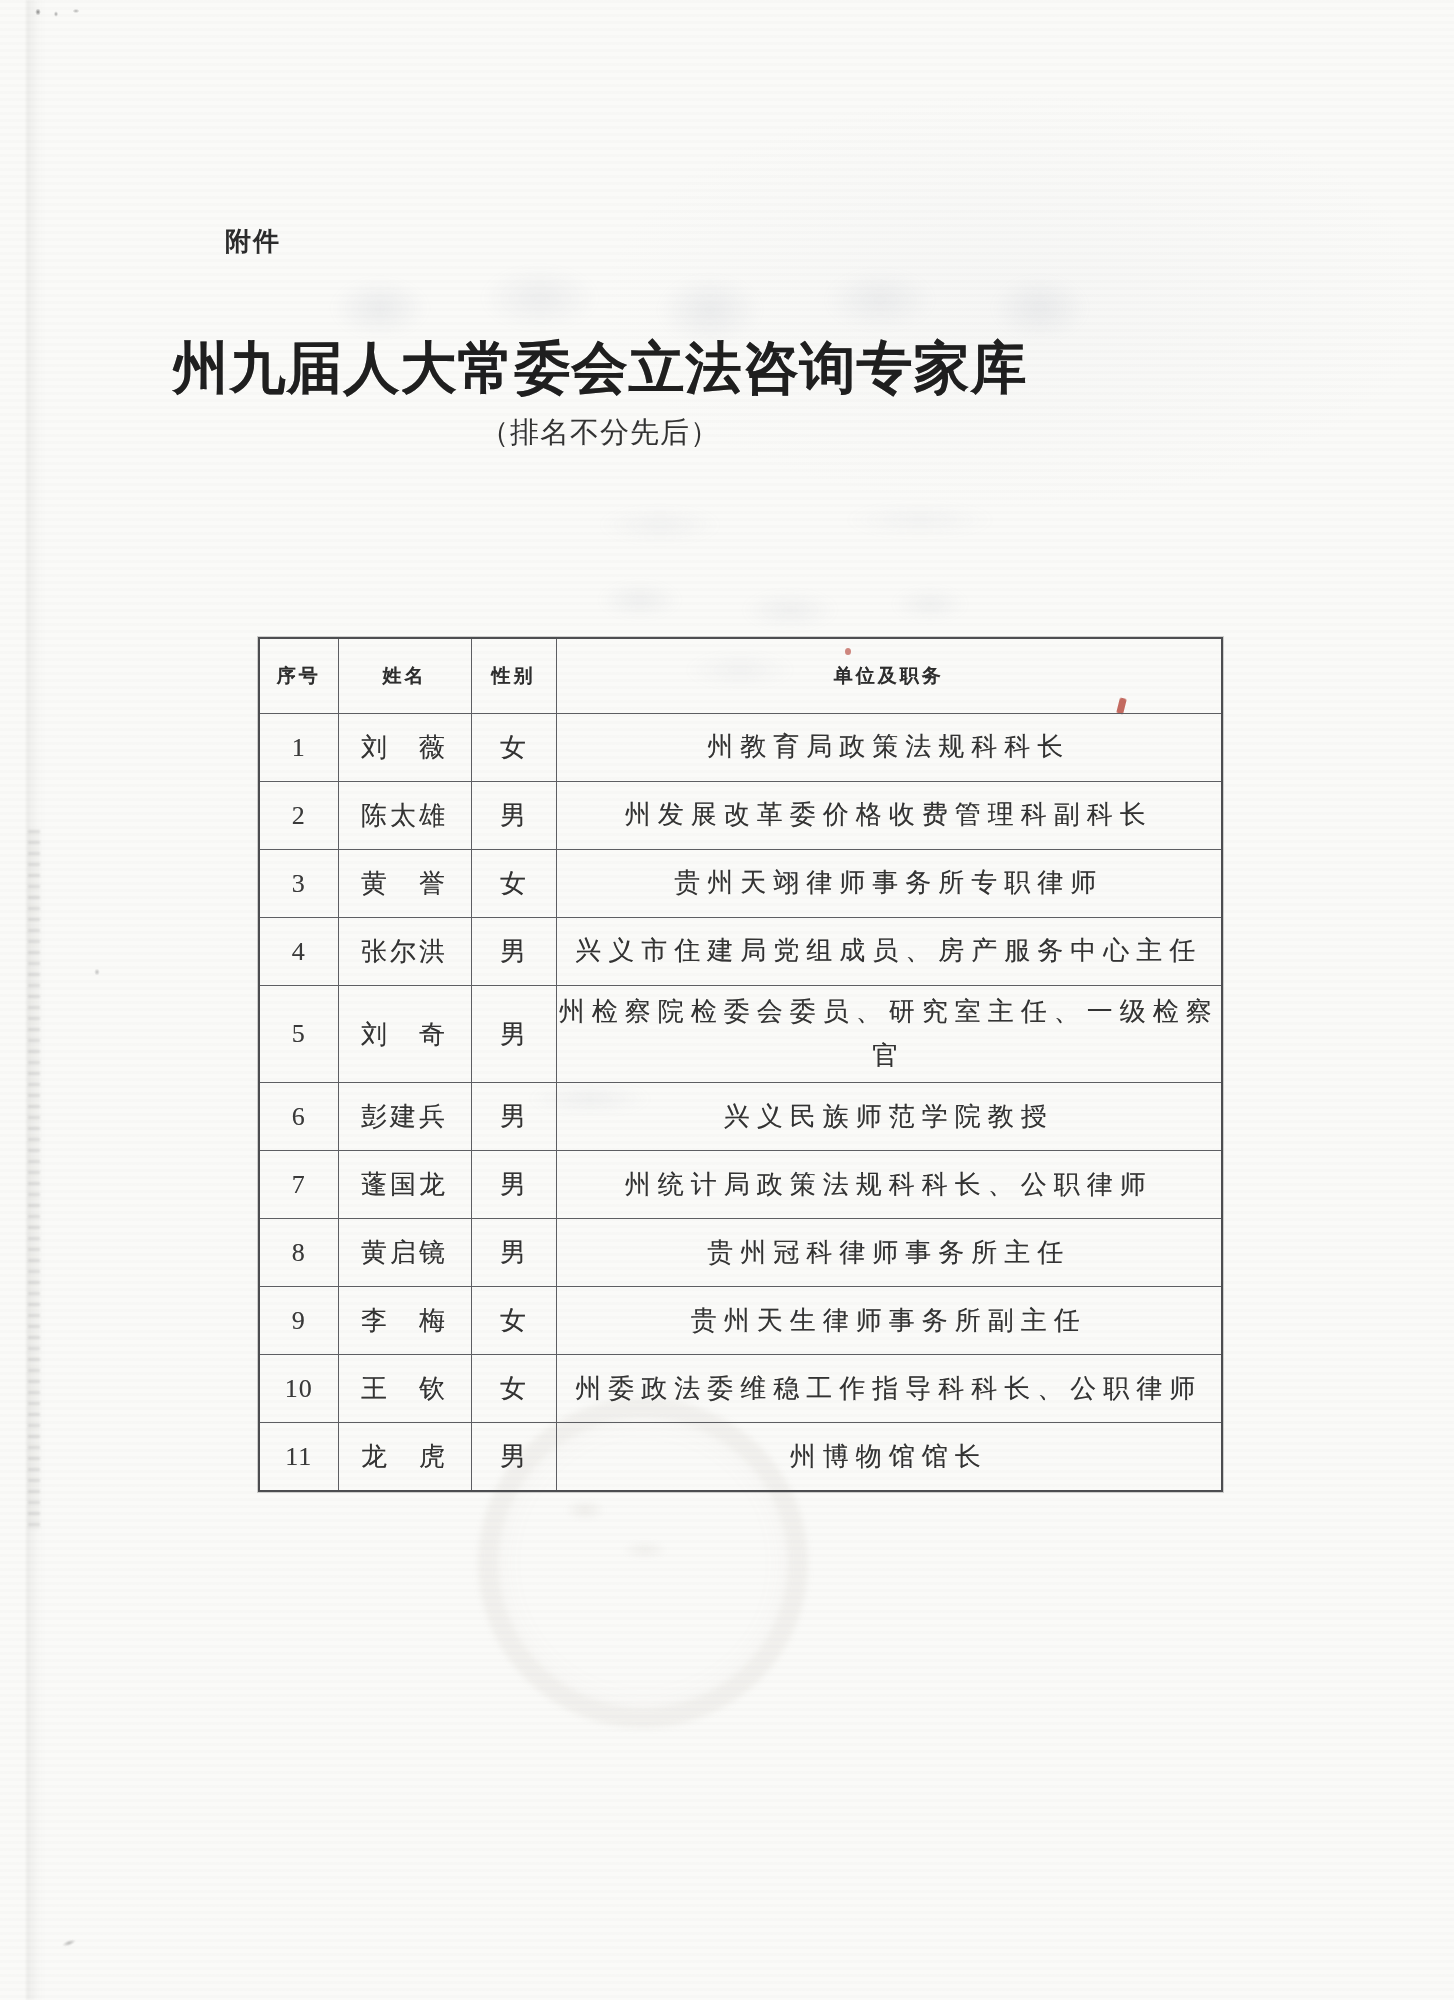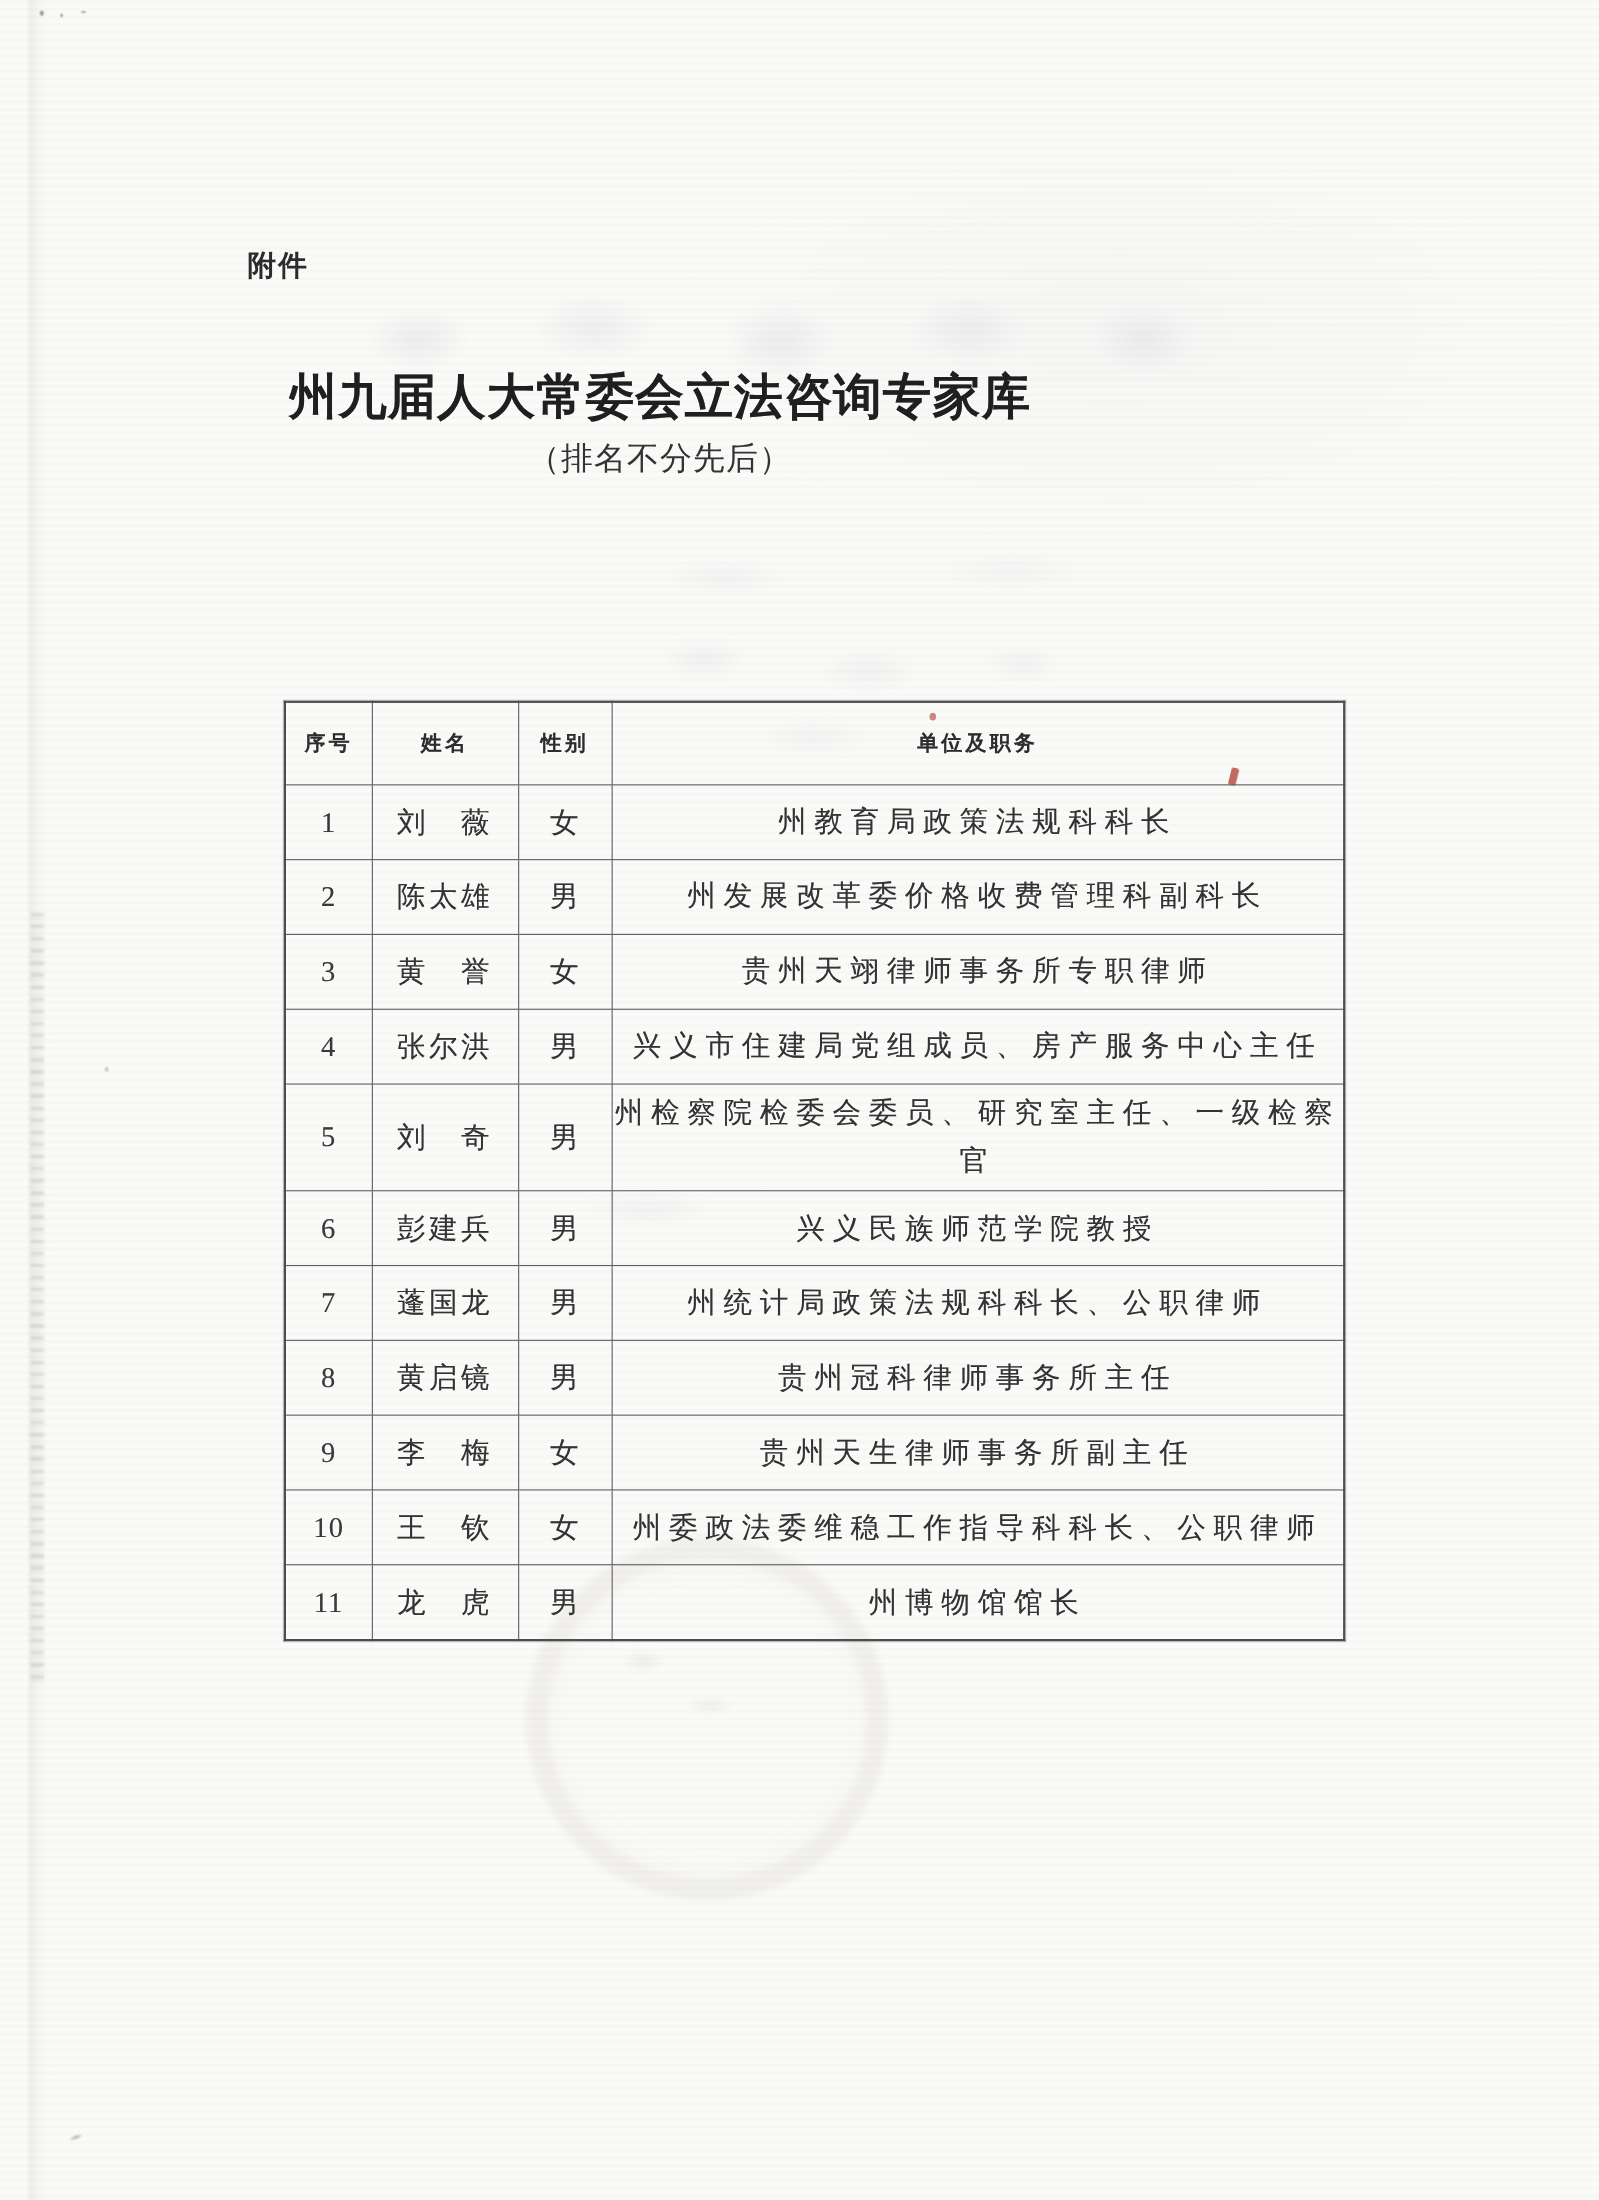--- a/index.html
+++ b/index.html
@@ -98,21 +98,21 @@
       radial-gradient(600px 300px at 70% 15%,rgba(210,212,218,.10),transparent 70%);
     pointer-events:none;
   }
   
   .attachment{
     position:absolute;left:197px;top:224px;
     font-family:"Liberation Sans","DejaVu Sans",sans-serif;
     font-size:26px;font-weight:600;color:#2c2c2c;letter-spacing:2px;margin-left:28px;
   }
   .title-block{position:absolute;left:0;top:332px;width:1200px;text-align:center;color:#1f1f1f;}
-  .title-line{font-size:44px;font-weight:700;letter-spacing:1px;line-height:1.3;
+  .title-line{font-size:56px;font-weight:700;letter-spacing:1px;line-height:1.3;
     text-shadow:0 0 .6px rgba(30,30,30,.55);}
   .title-note{margin-top:8px;font-size:29px;font-weight:400;color:#333;letter-spacing:1px;}
   
   table.experts{
     position:absolute;left:258px;top:637px;width:965px;
     border-collapse:collapse;table-layout:fixed;
     color:#333;
   }
   table.experts col.c1{width:79px;}
   table.experts col.c2{width:133px;}

